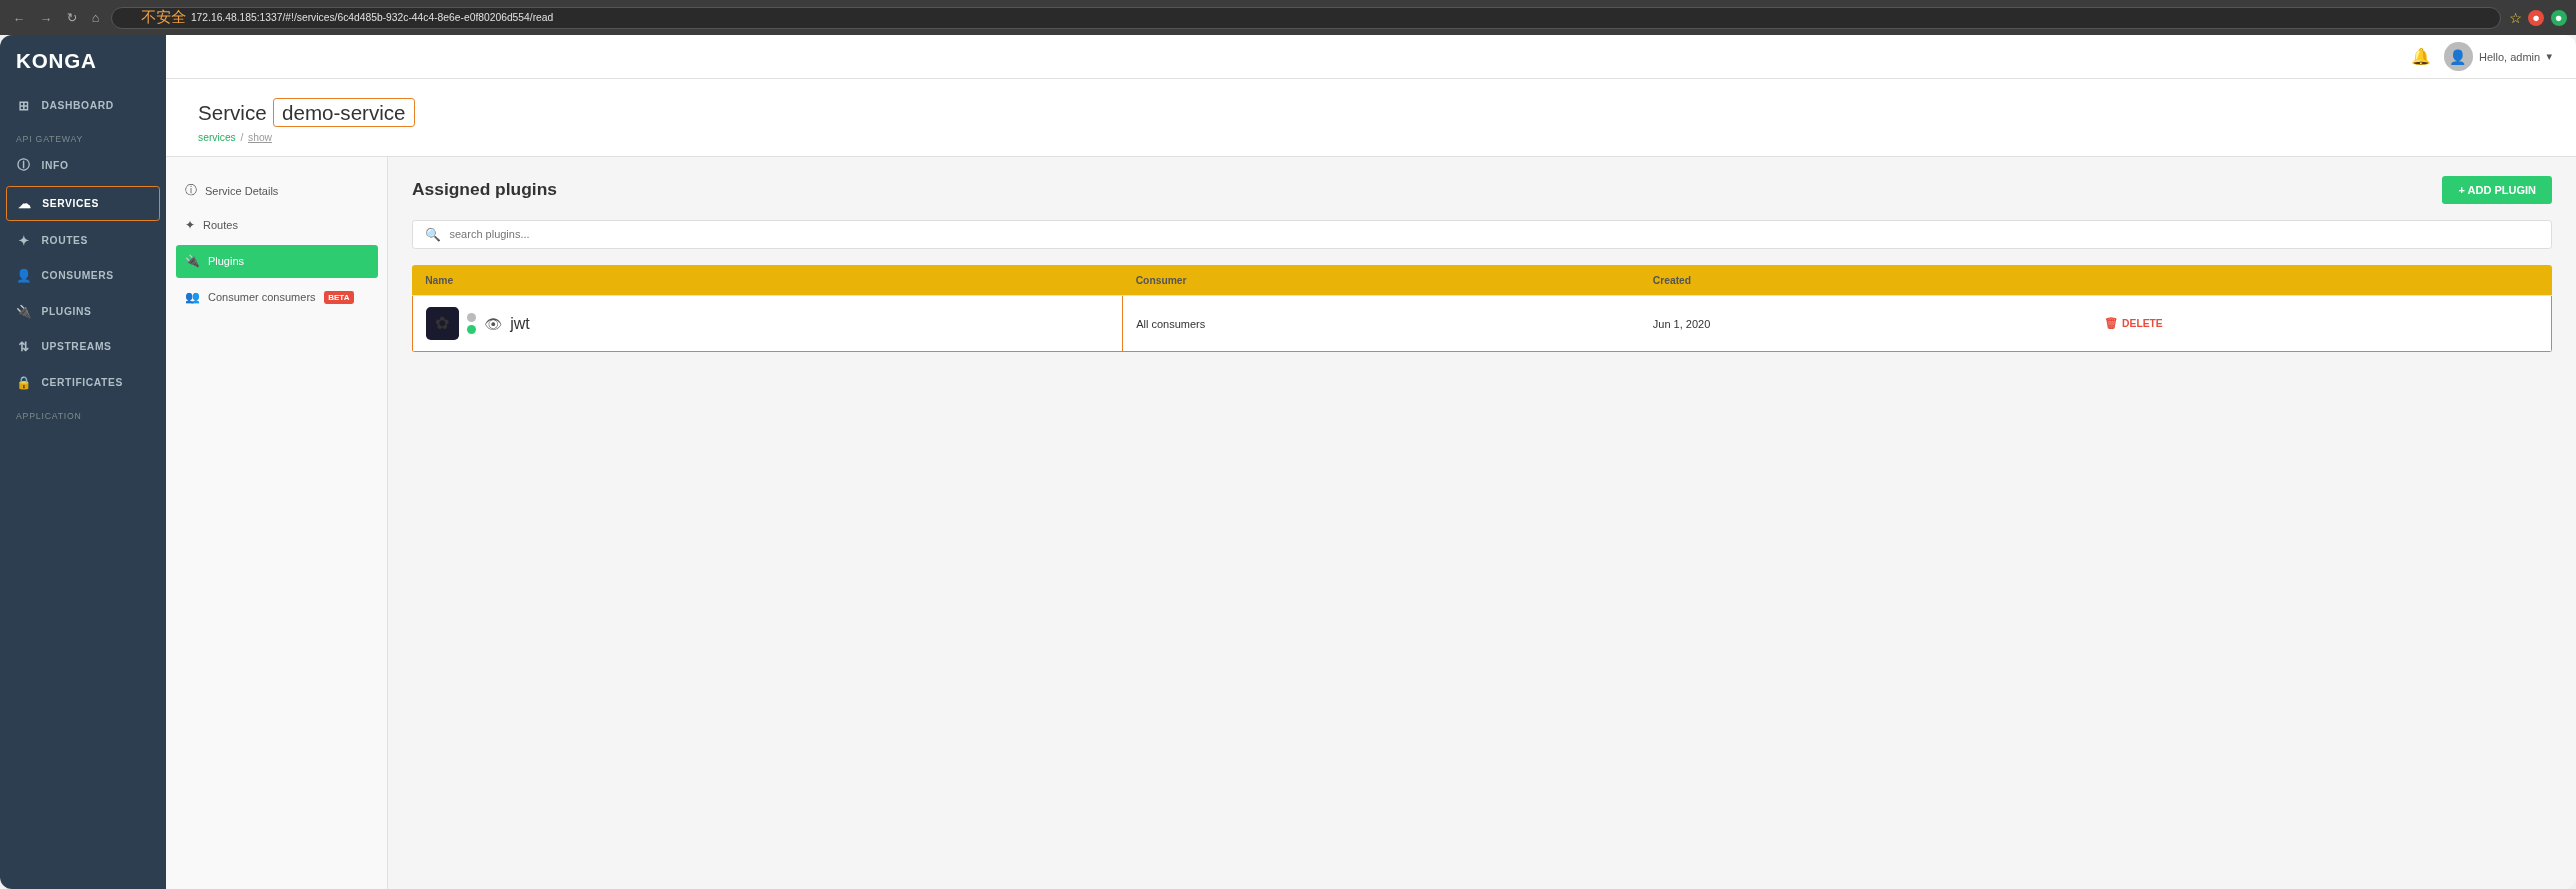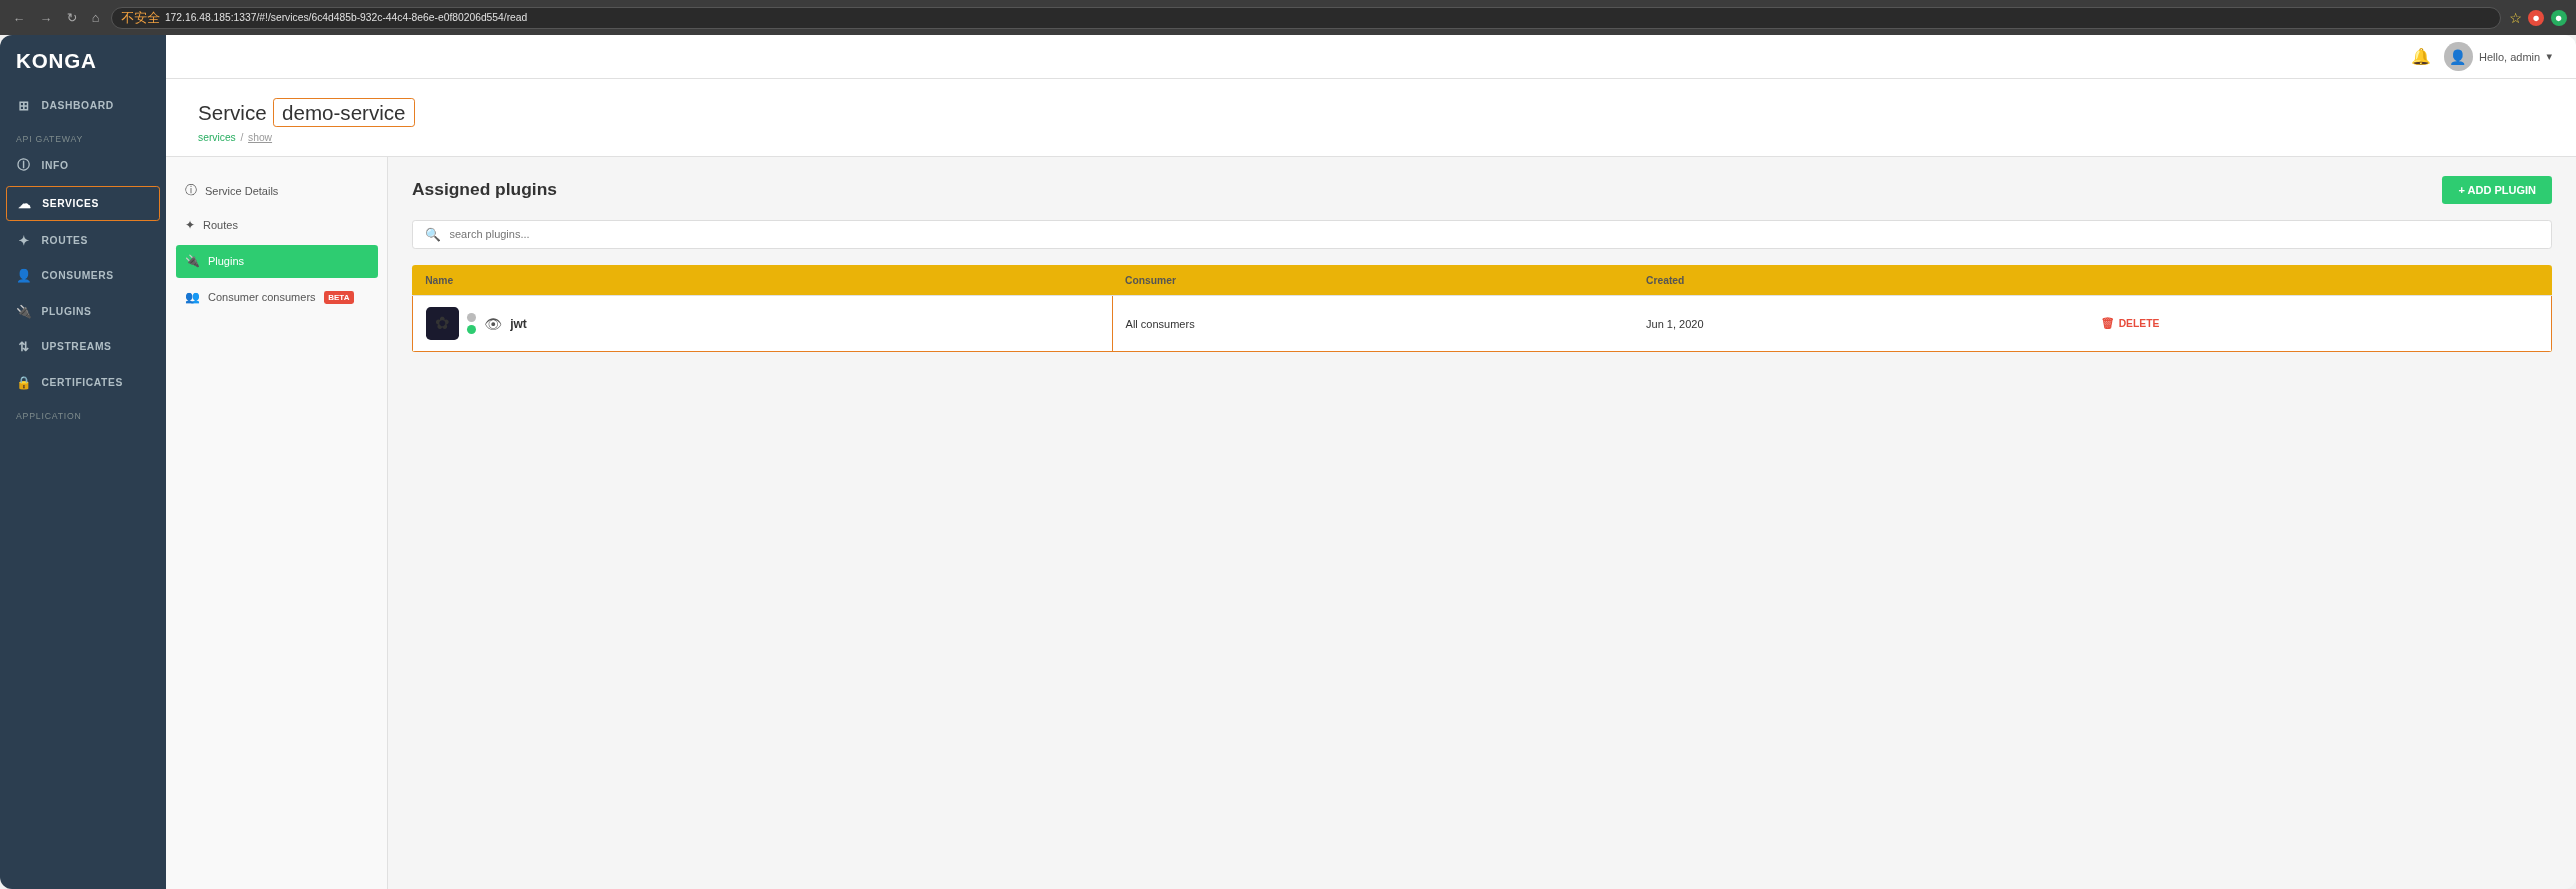--- a/index.html
+++ b/index.html
@@ -28,21 +28,21 @@
       border: 0.8px solid #555;
       border-radius: 16px;
       height: 22px;
       display: flex;
       align-items: center;
       padding: 0 9.5px;
       color: #e0e0e0;
       font-size: 10.3px;
       gap: 4.7px;
     }
-    .browser-address-bar .insecure { color: #f0a040; font-size: 13px; }
+    .browser-address-bar .insecure { color: #f0a040; font-size: 15px; margin-left: 20px; }
     .browser-right-icons { display: flex; align-items: center; gap: 6.3px; }
 
     
     .app-container { display: flex; flex: 1; overflow: hidden; border-radius: 12px; }
 
     
     .sidebar {
       width: 166px;
       background: #2c3e50;
       color: #fff;
@@ -297,21 +297,21 @@
       gap: 2.4px;
     }
     .status-dot {
       width: 9.5px;
       height: 9.5px;
       border-radius: 50%;
     }
     .status-dot.green { background: #2ecc71; }
     .status-dot.grey { background: #bbb; }
     .eye-icon { font-size: 14.2px; color: #555; cursor: pointer; }
-    .plugin-name { font-size: 12px; font-weight: 700; }
+    .plugin-name { font-size: 16px; font-weight: 400; }
     .delete-btn {
       background: none;
       border: none;
       color: #e74c3c;
       font-size: 10.3px;
       font-weight: 600;
       cursor: pointer;
       display: flex;
       align-items: center;
       gap: 4px;

